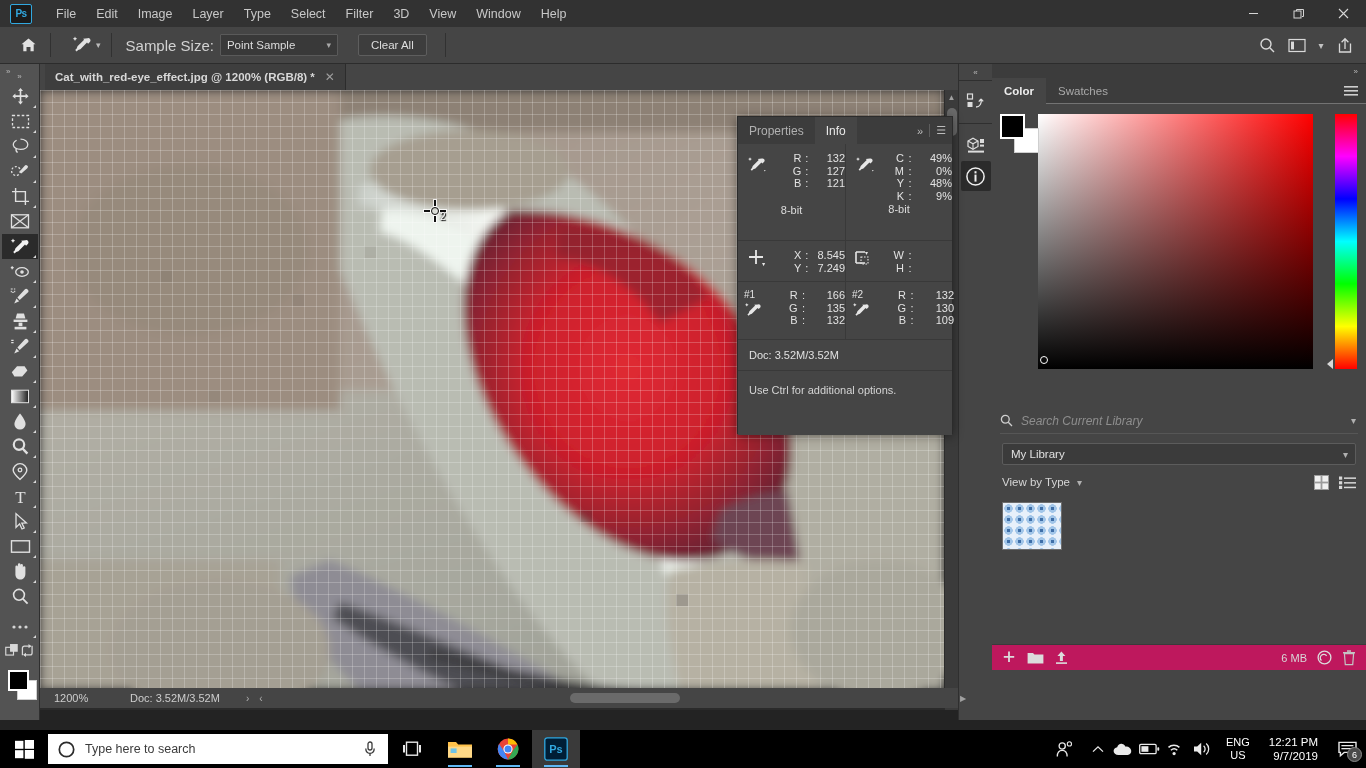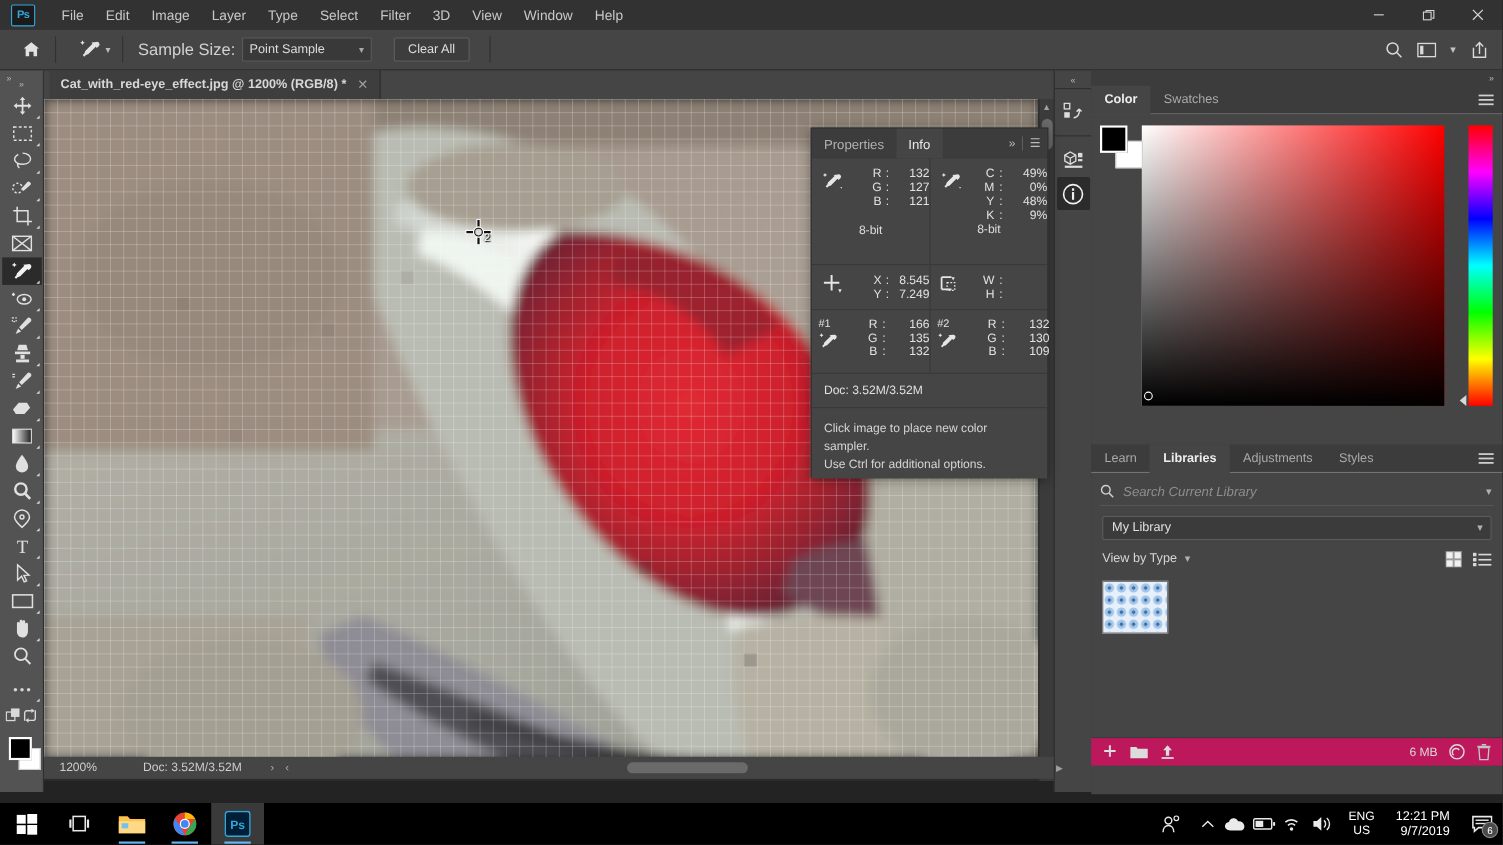--- a/index.html
+++ b/index.html
@@ -941,21 +941,20 @@
               <span class="ip-k">B</span>
               <span class="ip-colon">:</span>
               <span class="ip-v">109</span>
             </div>
           </div>
         </div>
       </div>
 
       <div class="ip-doc">Doc: 3.52M/3.52M</div>
       <div class="ip-hint">
-        <div>Click image to place new color sampler.</div>
         <div>Use Ctrl for additional options.</div>
       </div>
     </div>
   </div>
 
   <div class="rightcol">
     <div class="rc-collapse">»</div>
 
     <div class="pgroup-tabs">
       <div class="pg-tab active">Color</div>
@@ -972,33 +971,20 @@
       <div class="cp-swatches">
         <div class="cp-bg"></div>
         <div class="cp-fg"></div>
       </div>
       <div class="cp-field"></div>
       <div class="cp-marker"></div>
       <div class="cp-hue"></div>
       <div class="cp-hue-ptr"></div>
     </div>
 
-    <div class="pgroup-tabs">
-      <div class="pg-tab">Learn</div>
-      <div class="pg-tab active">Libraries</div>
-      <div class="pg-tab">Adjustments</div>
-      <div class="pg-tab">Styles</div>
-      <div class="pg-menu">
-        <svg width="14" height="12" viewBox="0 0 14 12">
-          <rect x="0" y="1" width="14" height="1.6" fill="#cfcfcf"></rect>
-          <rect x="0" y="5" width="14" height="1.6" fill="#cfcfcf"></rect>
-          <rect x="0" y="9" width="14" height="1.6" fill="#cfcfcf"></rect>
-        </svg>
-      </div>
-    </div>
     <div class="libpanel" style="height:288px;position:relative;">
       <div class="lib-search">
         <svg width="13" height="13" viewBox="0 0 13 13">
           <circle cx="5.3" cy="5.3" r="3.9" fill="none" stroke="#cfcfcf" stroke-width="1.3"></circle>
           <path d="M8.3 8.3 L12 12" stroke="#cfcfcf" stroke-width="1.3"></path>
         </svg>
         <span class="ph">Search Current Library</span>
         <span class="cv">▾</span>
       </div>
 
@@ -1064,20 +1050,33 @@
 
   <div class="taskbar">
     <div class="tb-start">
       <svg width="19" height="19" viewBox="0 0 19 19">
         <rect x="0" y="0.8" width="8.4" height="8" fill="#ffffff"></rect>
         <rect x="9.8" y="0" width="9.2" height="8.8" fill="#ffffff"></rect>
         <rect x="0" y="10.2" width="8.4" height="8" fill="#ffffff"></rect>
         <rect x="9.8" y="10" width="9.2" height="8.8" fill="#ffffff"></rect>
       </svg>
     </div>
+    <div class="tb-search">
+      <svg width="17" height="17" viewBox="0 0 17 17" style="margin-left:10px">
+        <circle cx="8.5" cy="8.5" r="7.2" fill="none" stroke="#2b2b2b" stroke-width="1.7"></circle>
+      </svg>
+      <span class="txt">Type here to search</span>
+      <span class="mic">
+        <svg width="12" height="16" viewBox="0 0 12 16">
+          <rect x="4" y="1" width="4" height="8" rx="2" fill="none" stroke="#3b3b3b" stroke-width="1.3"></rect>
+          <path d="M1.8 7.6 C1.8 11 3.7 12.4 6 12.4 C8.3 12.4 10.2 11 10.2 7.6" fill="none" stroke="#3b3b3b" stroke-width="1.3"></path>
+          <path d="M6 12.4 V15" stroke="#3b3b3b" stroke-width="1.3"></path>
+        </svg>
+      </span>
+    </div>
 
     <div class="tb-ic">
       <svg width="20" height="18" viewBox="0 0 20 18">
         <rect x="4.5" y="2.2" width="11" height="13" fill="none" stroke="#e8e8e8" stroke-width="1.4"></rect>
         <rect x="1" y="5" width="2" height="7.5" fill="#e8e8e8"></rect>
         <rect x="17" y="5" width="2" height="7.5" fill="#e8e8e8"></rect>
       </svg>
     </div>
     <div class="tb-ic running">
       <svg width="26" height="21" viewBox="0 0 26 21">

